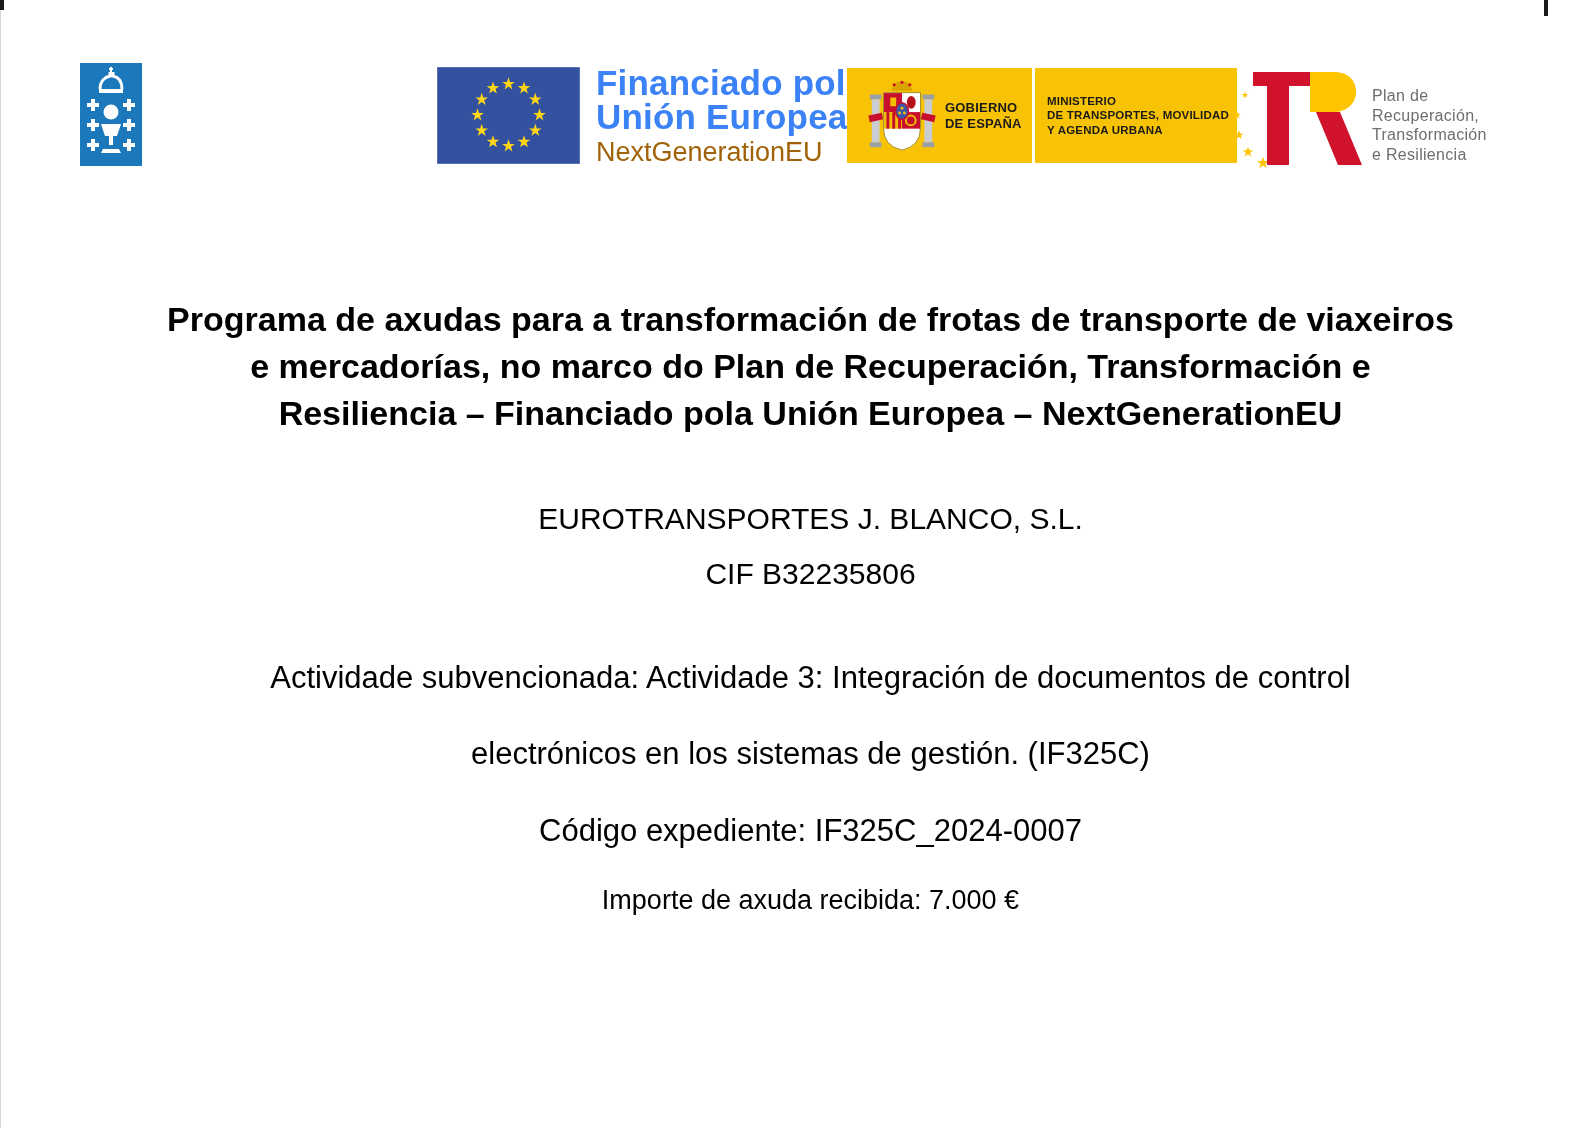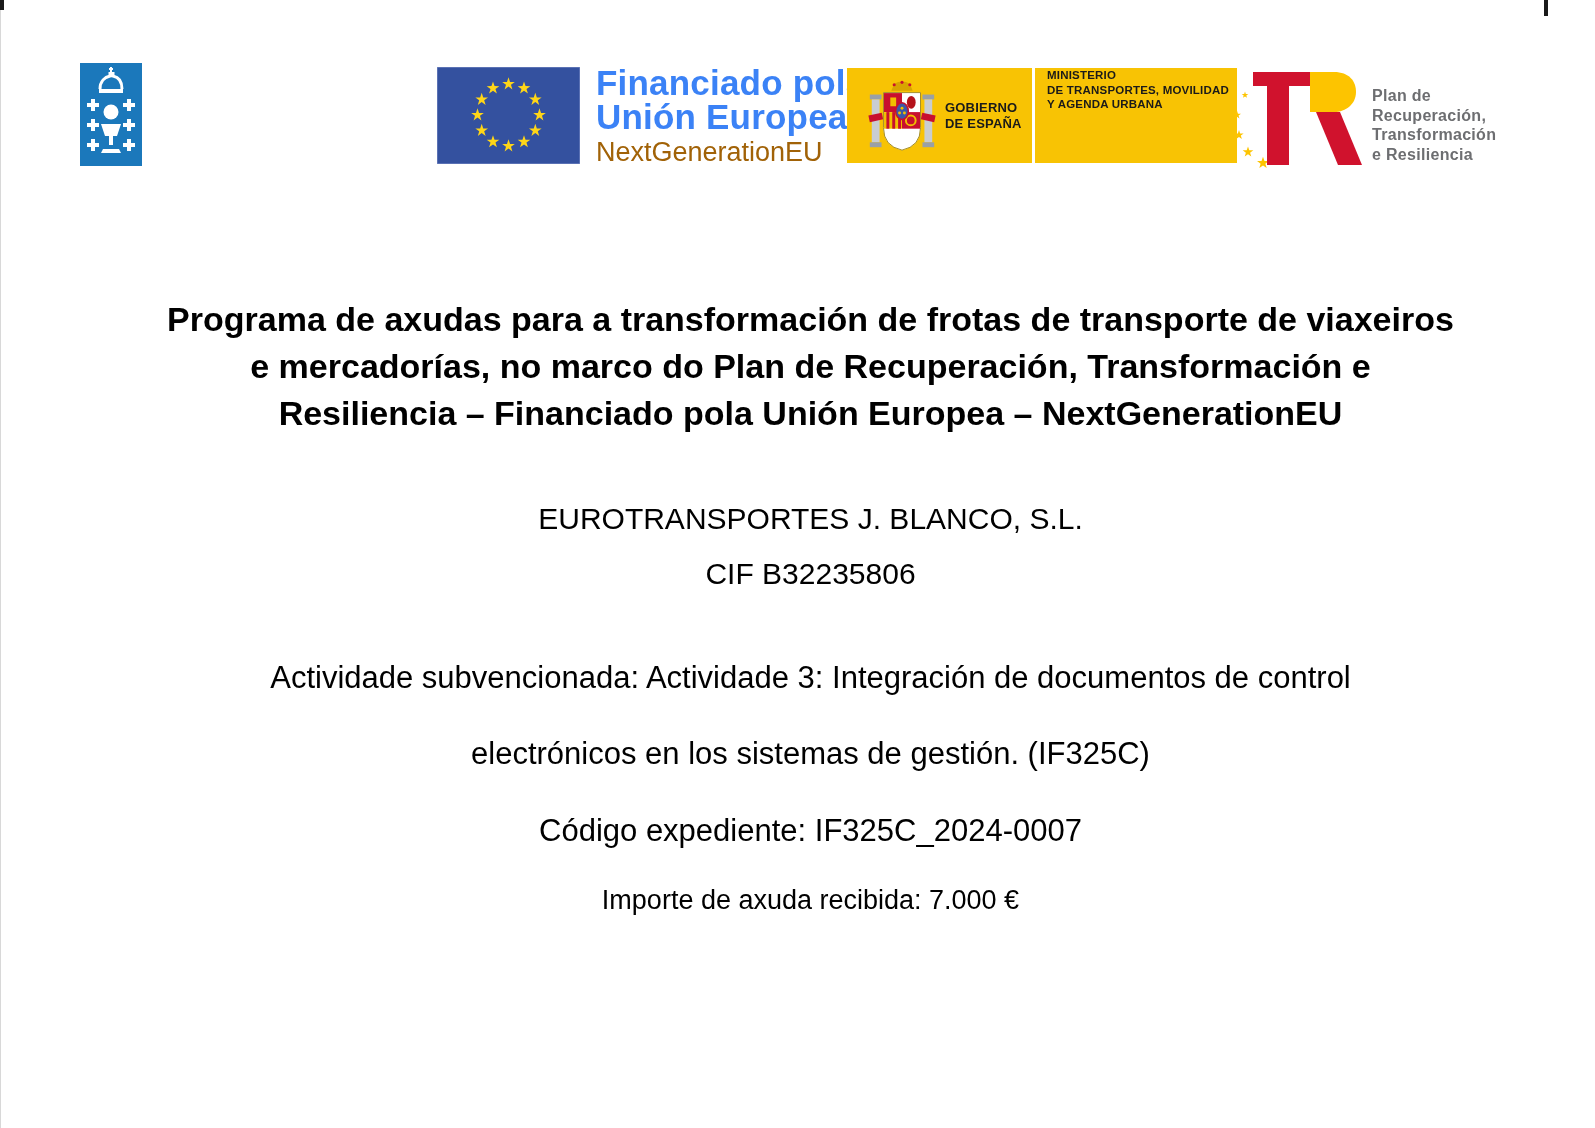--- a/index.html
+++ b/index.html
@@ -29,27 +29,27 @@
   .eu-text .l3{color:#a16207;font-weight:400;font-size:27px;line-height:33px;margin-top:2px;}
 
   .gob-box{
     position:absolute;left:825px;top:68px;width:390px;height:95px;
     background:#f8c304;display:flex;margin-left:22px;
   }
   .gob-left{width:185px;height:100%;display:flex;align-items:center;}
   .gob-arms{margin-left:20px;}
   .gob-name{margin-left:8px;color:#1a1a1a;font-weight:700;font-size:13px;line-height:16px;letter-spacing:.2px;}
   .gob-divider{width:3px;height:100%;background:#ffffff;}
-  .gob-right{flex:1;display:flex;}
+  .gob-right{flex:1;display:flex;align-items:center;}
   .gob-ministry{margin-left:12px;color:#1a1a1a;font-weight:700;font-size:11.5px;line-height:14.5px;letter-spacing:.2px;}
 
   .prtr-mark{position:absolute;left:1232px;top:62px;}
   .prtr-text{
     position:absolute;left:1372px;top:86px;
-    color:#6d6e71;font-weight:700;font-size:16px;line-height:19.5px;letter-spacing:.3px;
+    color:#6d6e71;font-weight:400;font-size:16px;line-height:19.5px;letter-spacing:.3px;
   }
 
   
   .center-line{position:absolute;left:13px;width:100%;text-align:center;color:#000;}
   .doc-title{top:296px;font-size:34px;font-weight:700;line-height:47px;}
   .company{top:502px;font-size:30px;}
   .cif{top:557px;font-size:30px;}
   .activity1{top:660px;font-size:31px;}
   .activity2{top:736px;font-size:31px;}
   .expediente{top:813px;font-size:31px;}

